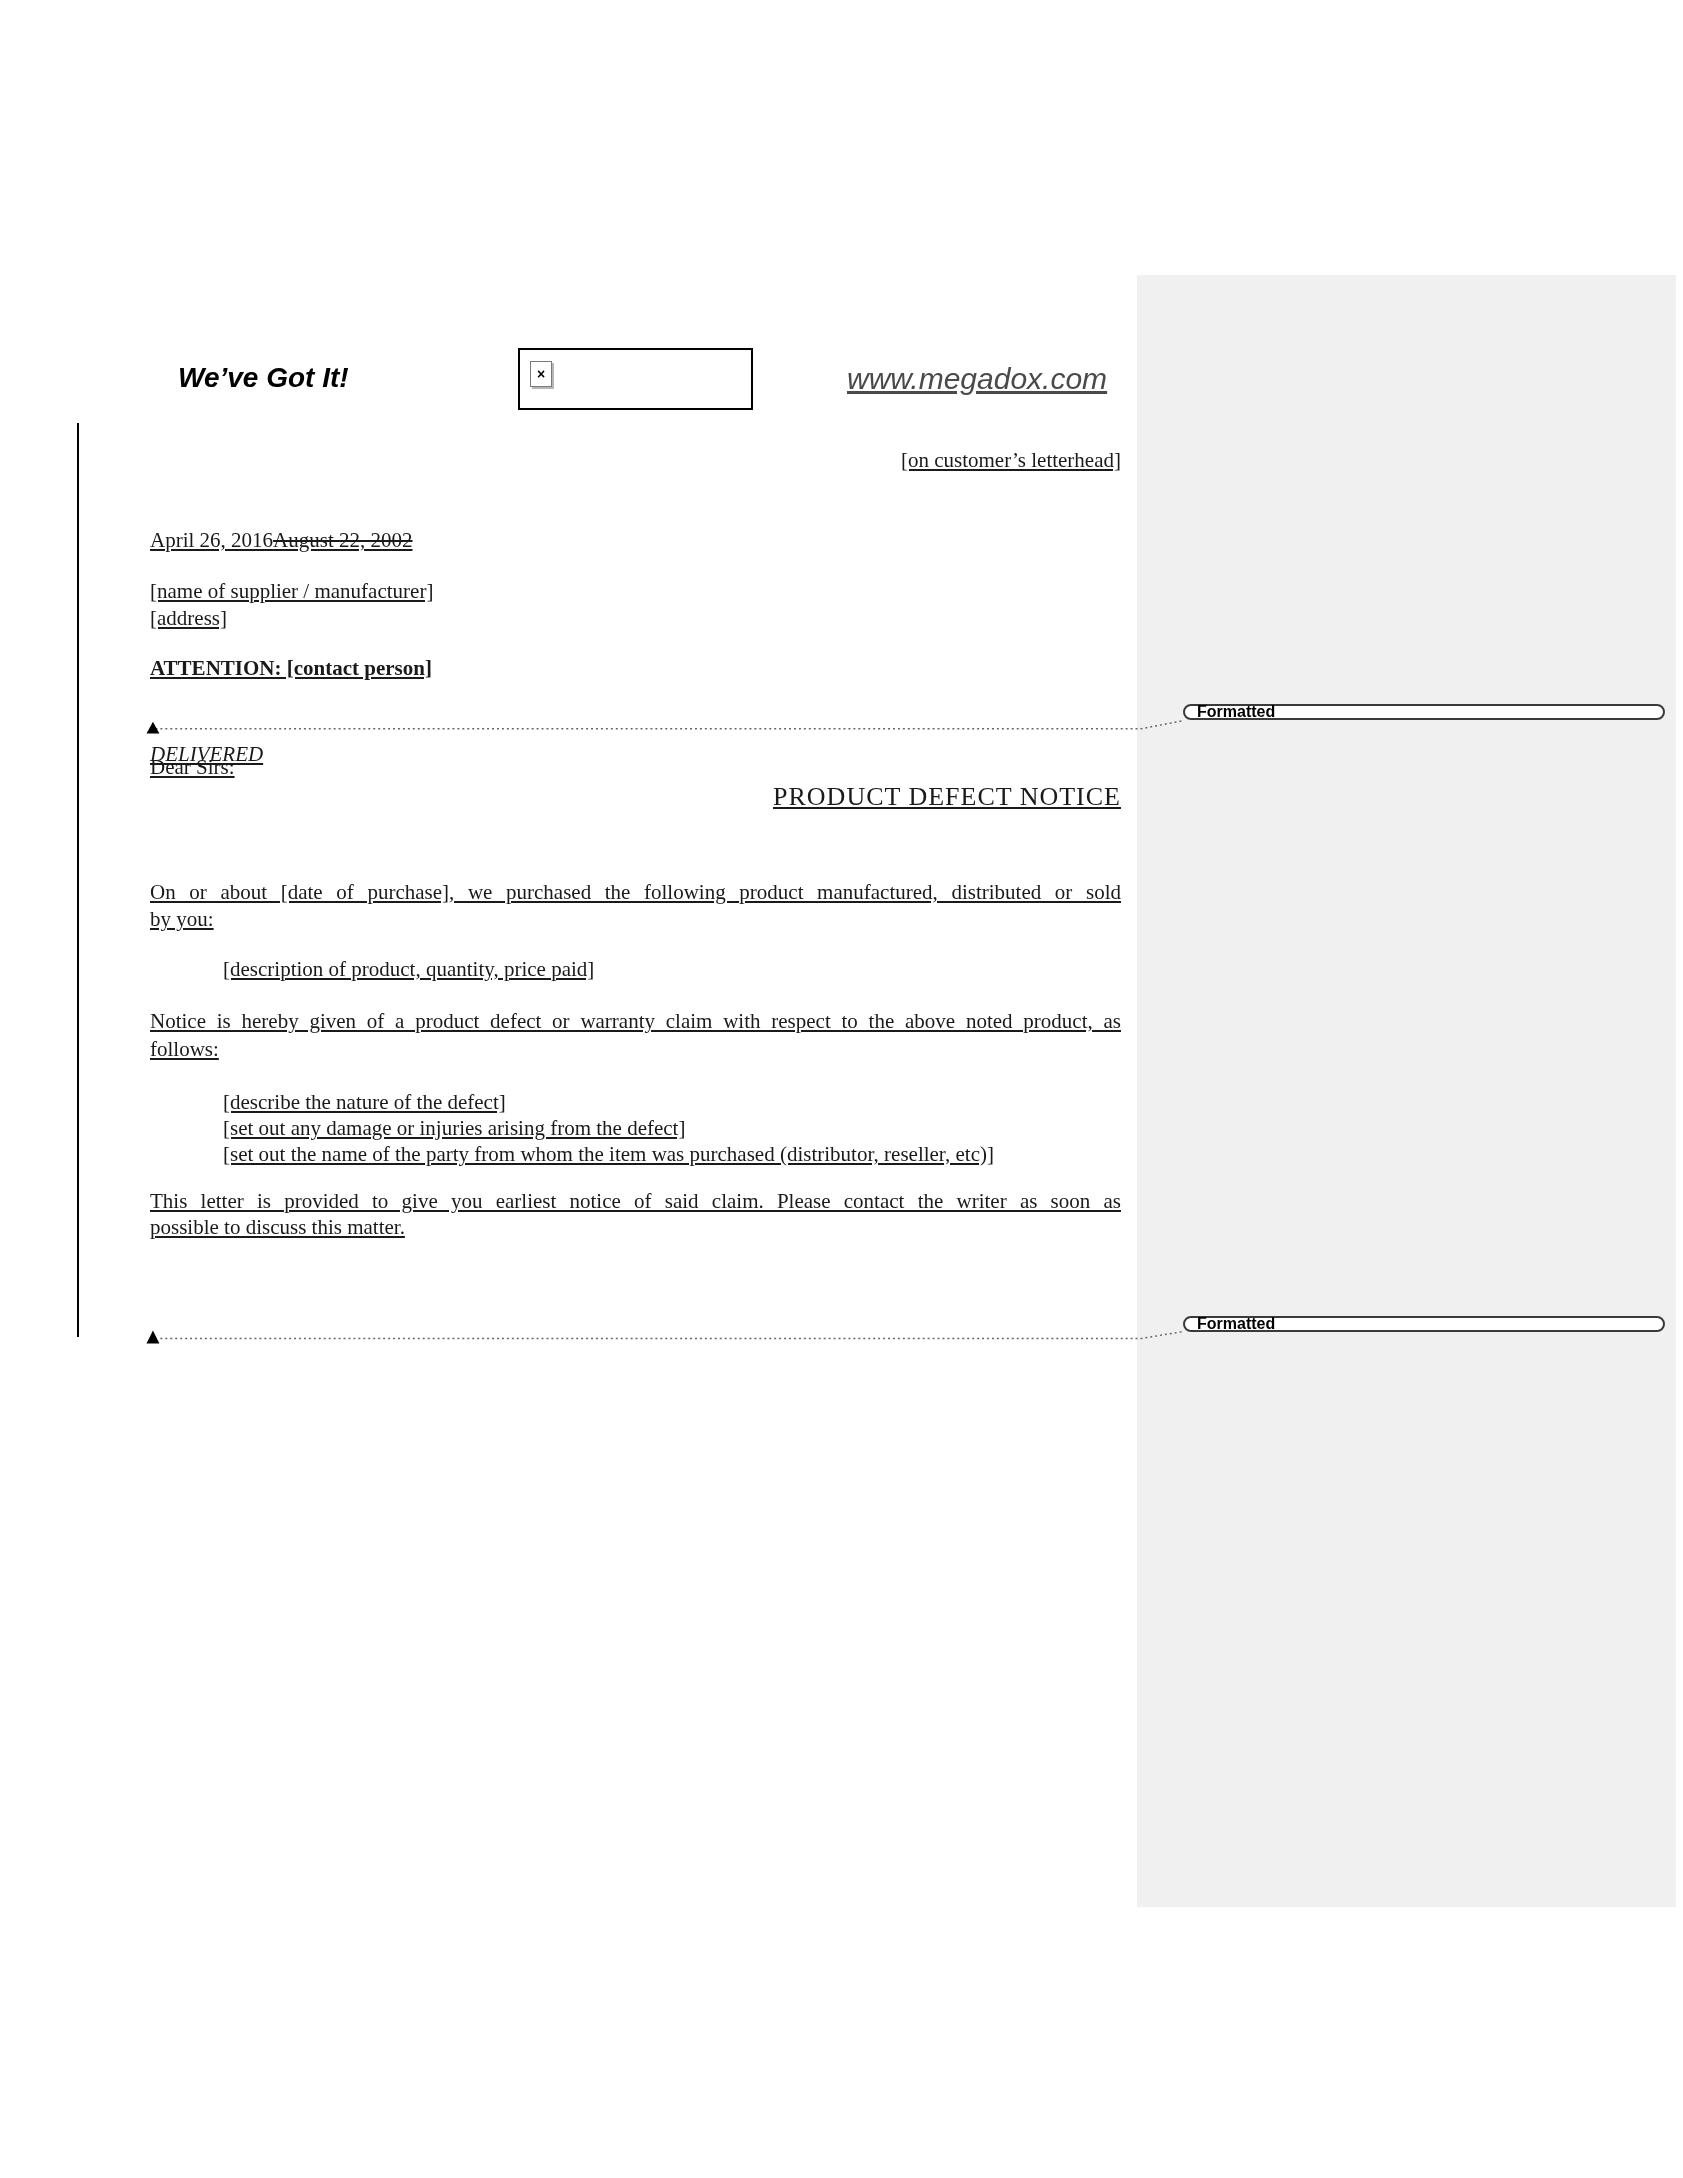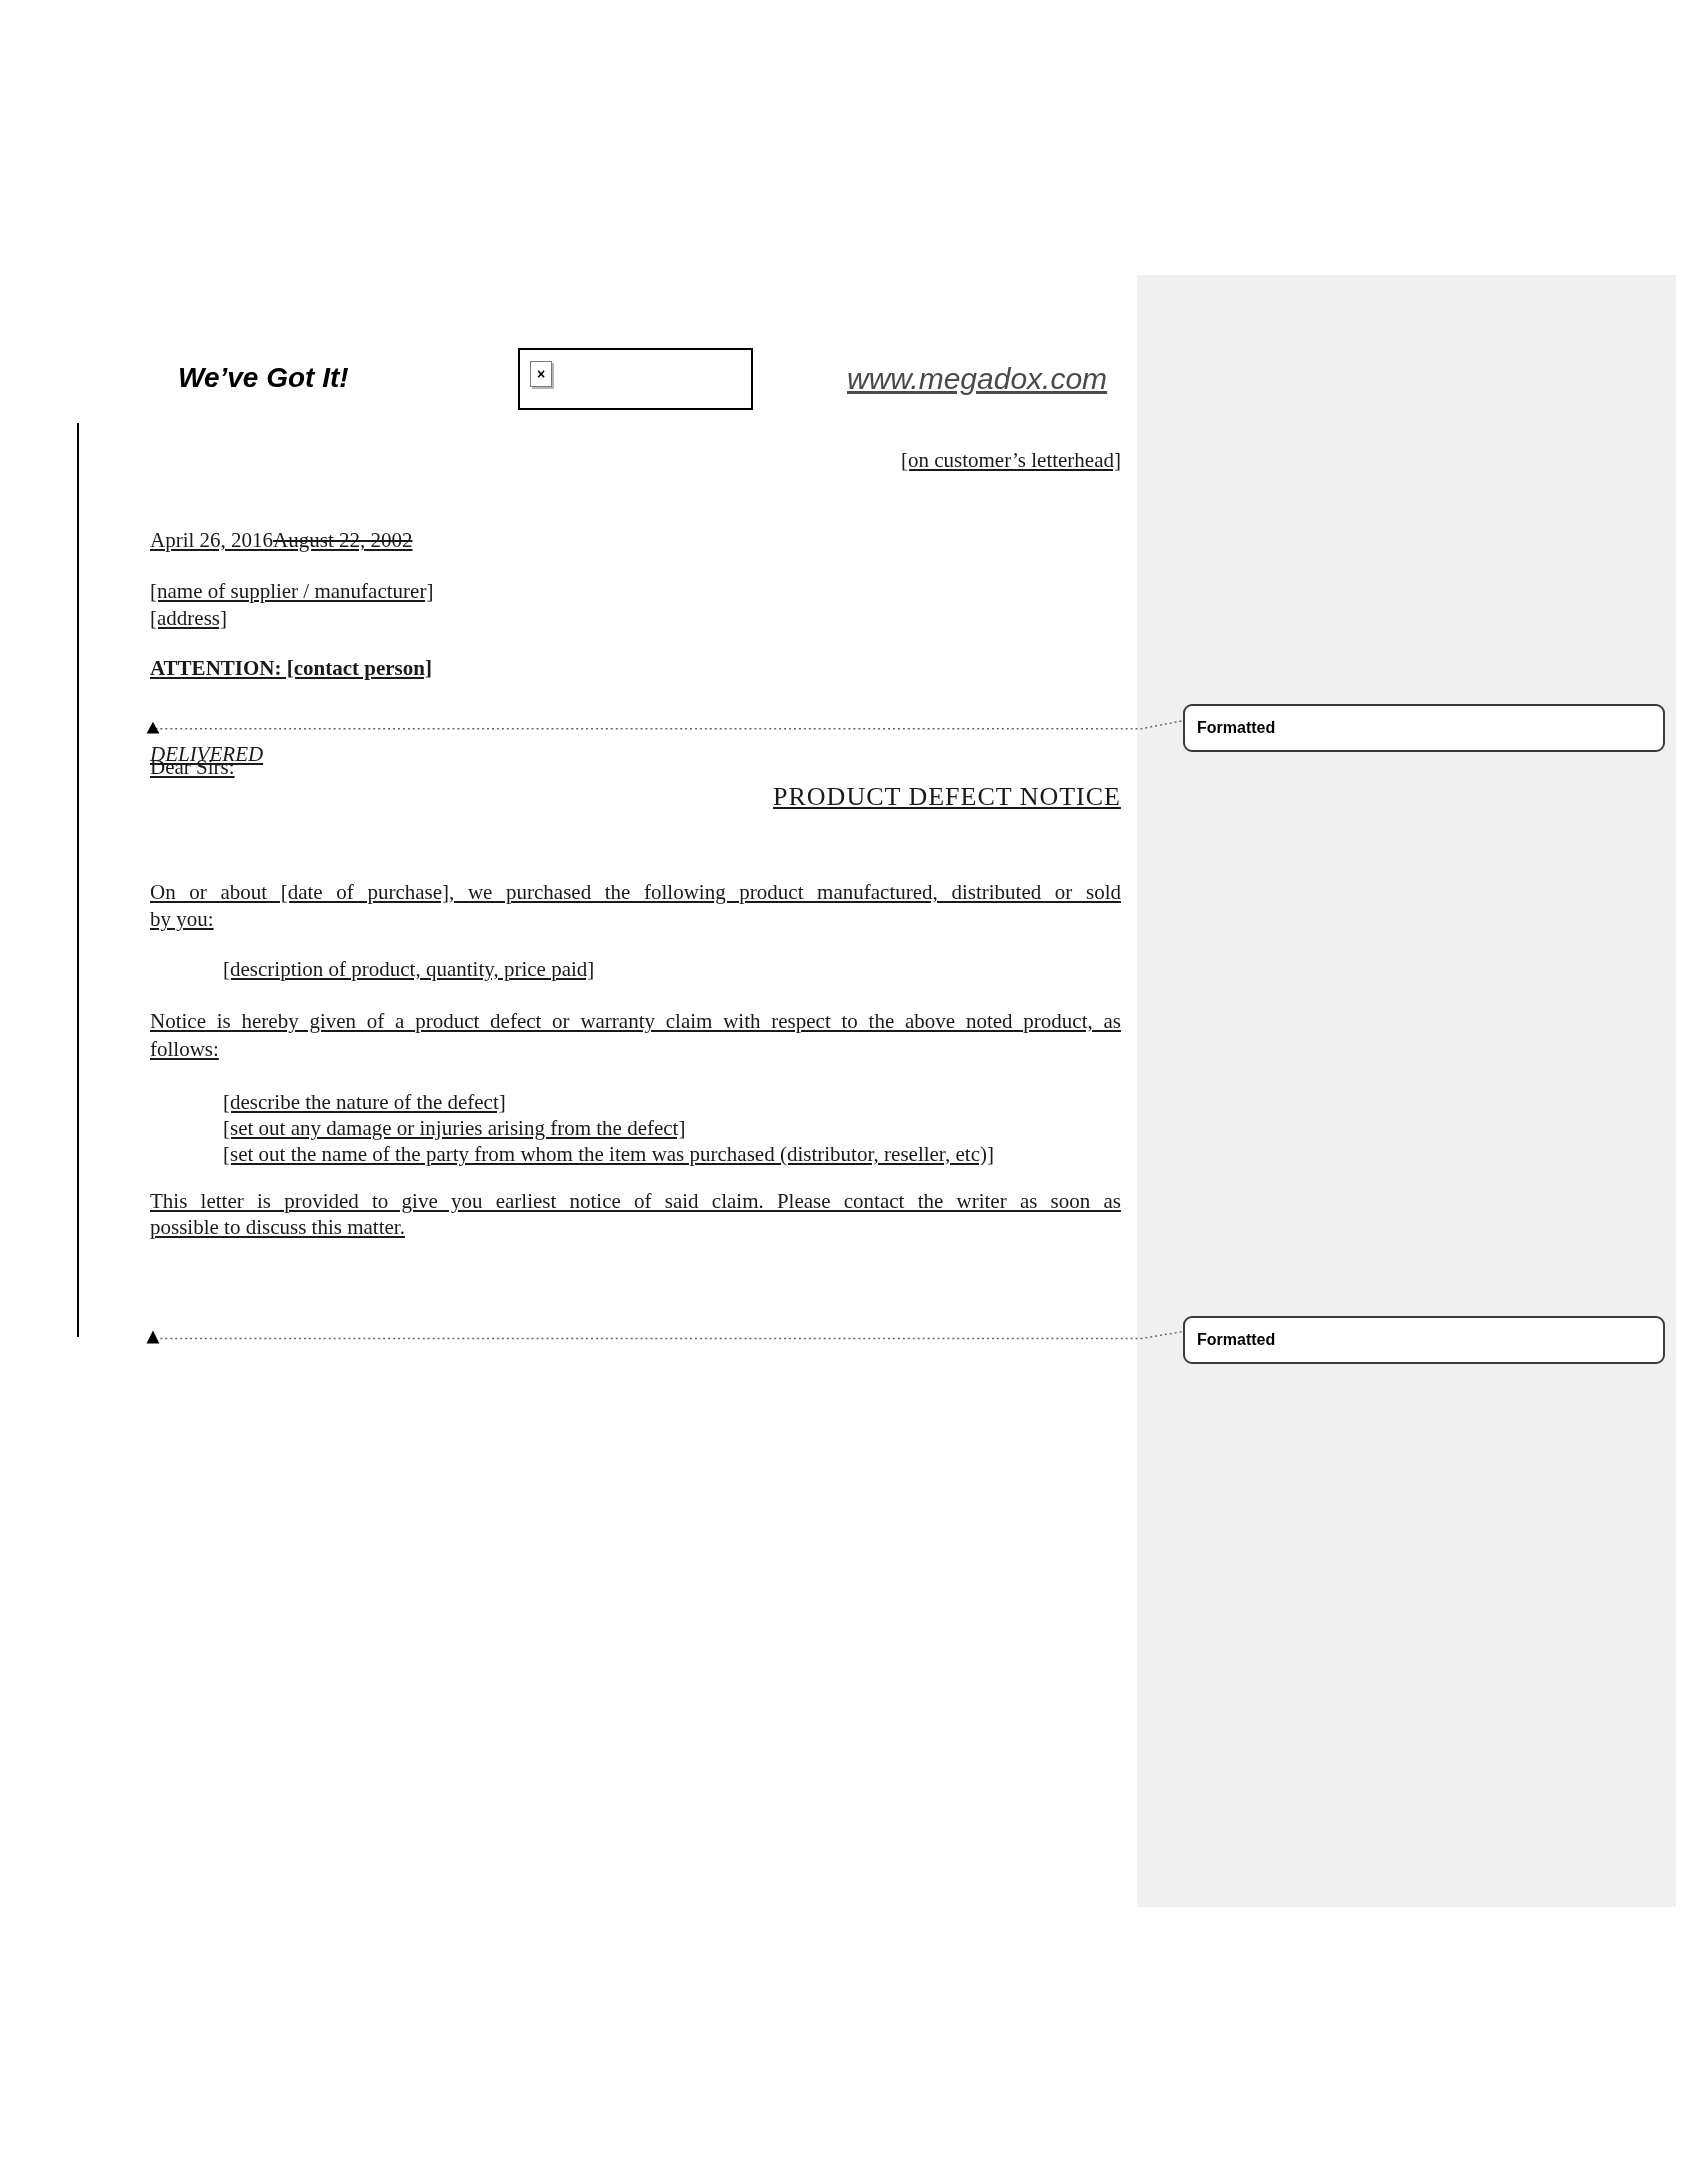--- a/index.html
+++ b/index.html
@@ -46,21 +46,21 @@
   .u    { text-decoration:underline; }
   .strike { text-decoration:underline line-through; }
   .just { text-align:justify; text-align-last:justify; white-space:normal; }
   .center { text-align:right; }
   .bold { font-weight:bold; }
   .ital { font-style:italic;margin-top:36px; }
   .title { font-size:26px; letter-spacing:1px; }
 
   
   .balloon {
-    position:absolute; left:1183px; width:482px; height:48px; box-sizing:border-box;
+    position:absolute; left:1183px; width:482px; height:16px; box-sizing:border-box;
     background:#ffffff; border:2px solid #3a3a3a; border-radius:9px;
     display:flex; align-items:center; padding-left:12px;
     font-family:"Liberation Sans", sans-serif; font-weight:bold; font-size:16px; color:#000;
   }
 </style>
 </head>
 <body>
 
 <div class="page">
 

